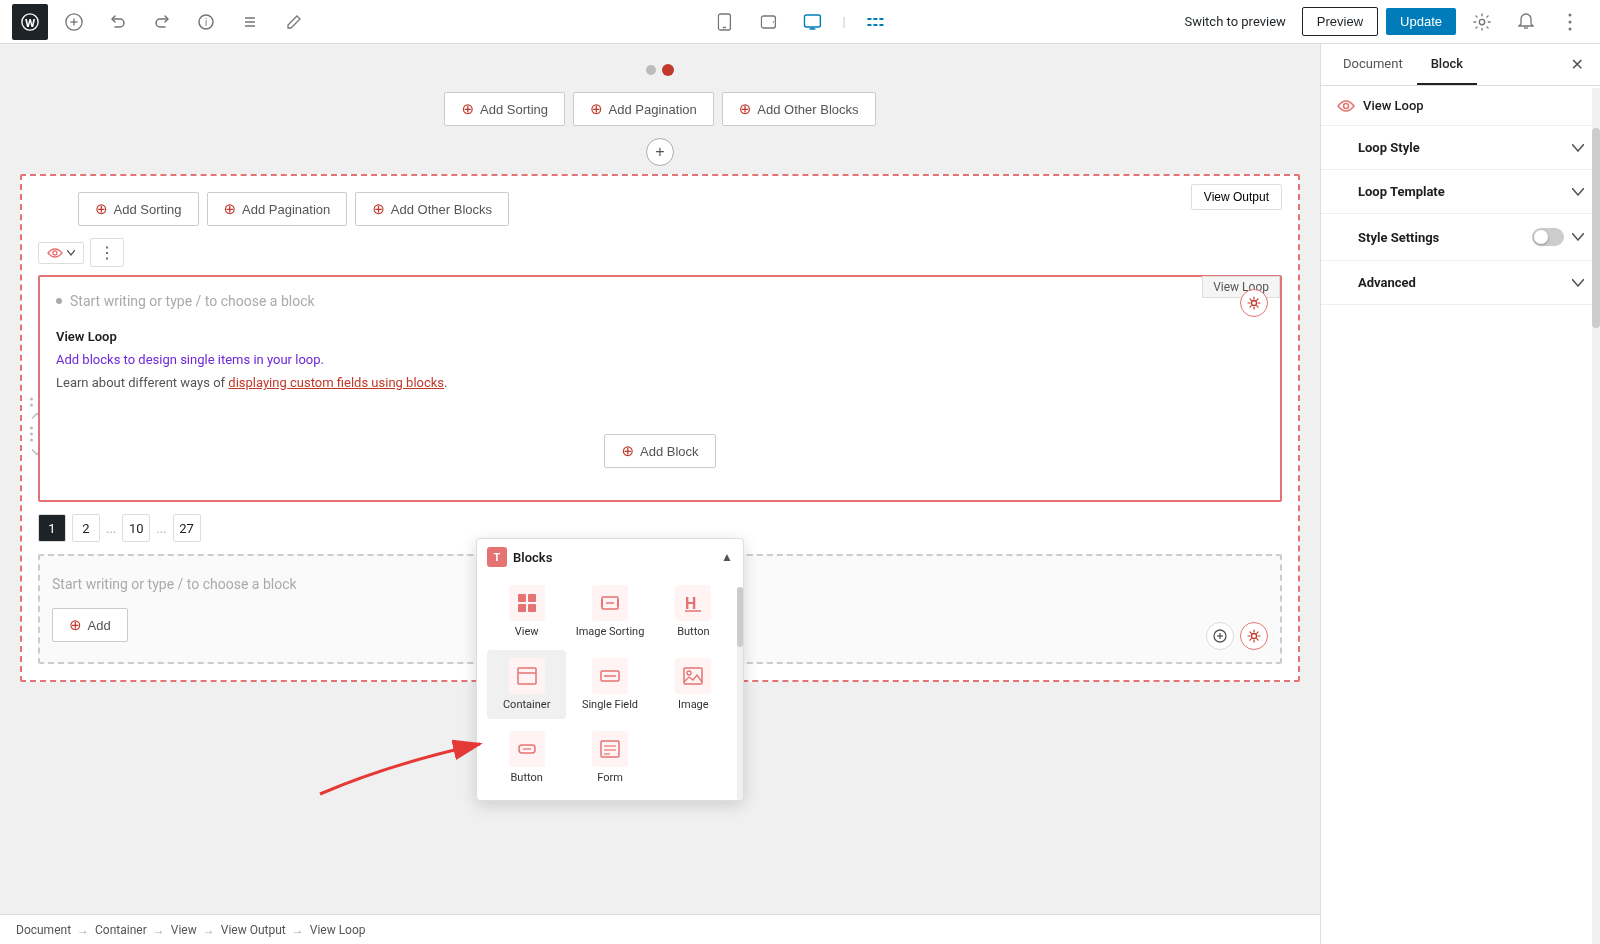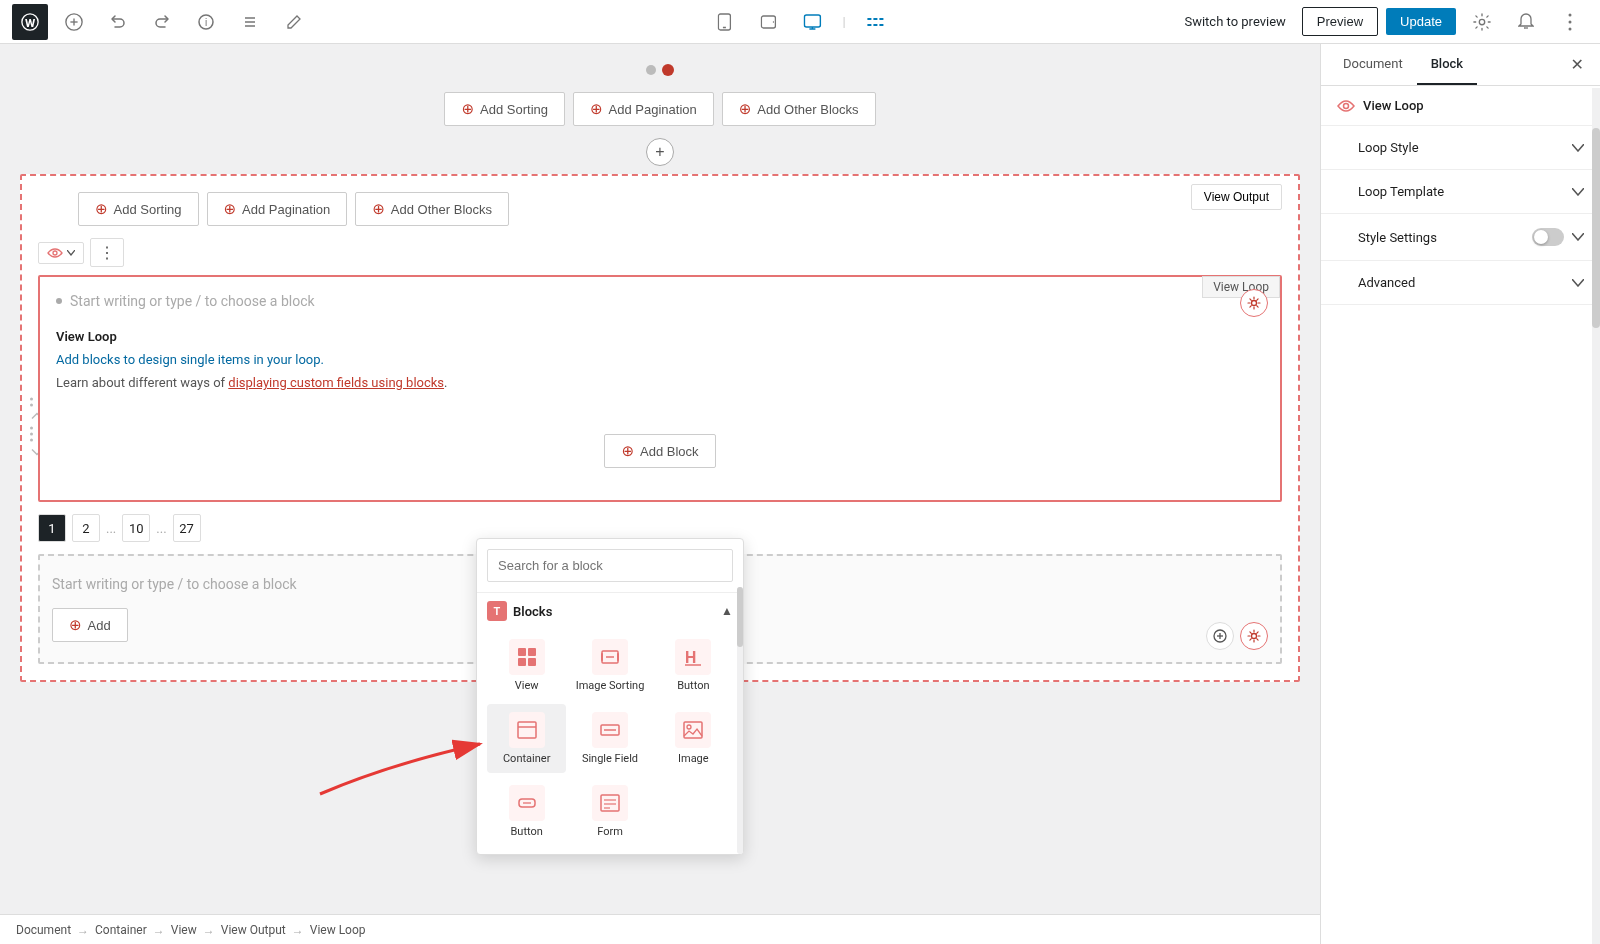--- a/index.html
+++ b/index.html
@@ -121,21 +121,21 @@
     }
     .view-loop-inner { padding: 16px; }
 
     .type-placeholder {
       color: #aaa; font-size: 14px; margin-bottom: 12px; display: flex; align-items: center; gap: 8px;
     }
     .type-placeholder .dot-indicator { width: 6px; height: 6px; border-radius: 50%; background: #aaa; }
 
     .view-loop-info { padding: 8px 0; }
     .view-loop-title { font-weight: 600; margin-bottom: 8px; font-size: 13px; }
-    .view-loop-desc { color: #0369a1; margin-bottom: 8px; font-size: 13px; }
+    .view-loop-desc { color: #6d28d9; margin-bottom: 8px; font-size: 13px; }
     .view-loop-link { color: #555; font-size: 13px; }
     .view-loop-link a { color: #c0392b; }
 
     .gear-circle {
       position: absolute; top: 12px; right: 12px;
       width: 28px; height: 28px; border-radius: 50%;
       border: 1px solid #e57373; background: #fff;
       display: flex; align-items: center; justify-content: center;
       cursor: pointer;
     }
@@ -273,21 +273,21 @@
     }
     .view-loop-text { font-size: 13px; font-weight: 500; }
 
     .accordion-item {
       border-bottom: 1px solid #eee;
     }
     .accordion-header {
       display: flex; align-items: center; justify-content: space-between;
       padding: 14px 16px; cursor: pointer;
     }
-    .accordion-title { font-size: 13px; font-weight: 400; padding-left: 21px; }
+    .accordion-title { font-size: 13px; font-weight: 700; padding-left: 21px; }
 
     .toggle-switch {
       width: 32px; height: 18px; background: #ccc; border-radius: 9px;
       position: relative; cursor: pointer;
     }
     .toggle-knob {
       width: 14px; height: 14px; background: #fff; border-radius: 50%;
       position: absolute; top: 2px; left: 2px;
       box-shadow: 0 1px 3px rgba(0,0,0,0.3);
     }
@@ -577,23 +577,20 @@
     <svg class="red-arrow" width="220" height="100" viewBox="0 0 220 100">
       <defs>
         <marker id="arrowhead" markerWidth="10" markerHeight="7" refX="9" refY="3.5" orient="auto">
           <polygon points="0 0, 10 3.5, 0 7" fill="#e53935"></polygon>
         </marker>
       </defs>
       <path d="M 10 90 Q 80 60 170 40" stroke="#e53935" stroke-width="3" fill="none" marker-end="url(#arrowhead)"></path>
     </svg>
 
     <div class="block-picker">
-      <div class="block-picker-search">
-        <input type="text" placeholder="Search for a block" style="">
-      </div>
 
       <div class="block-picker-section">
         <div class="section-header">
           <div class="section-title">
             <div class="toolset-icon">T</div>
             <span>Blocks</span>
           </div>
           <span class="chevron-up">▲</span>
         </div>
 

